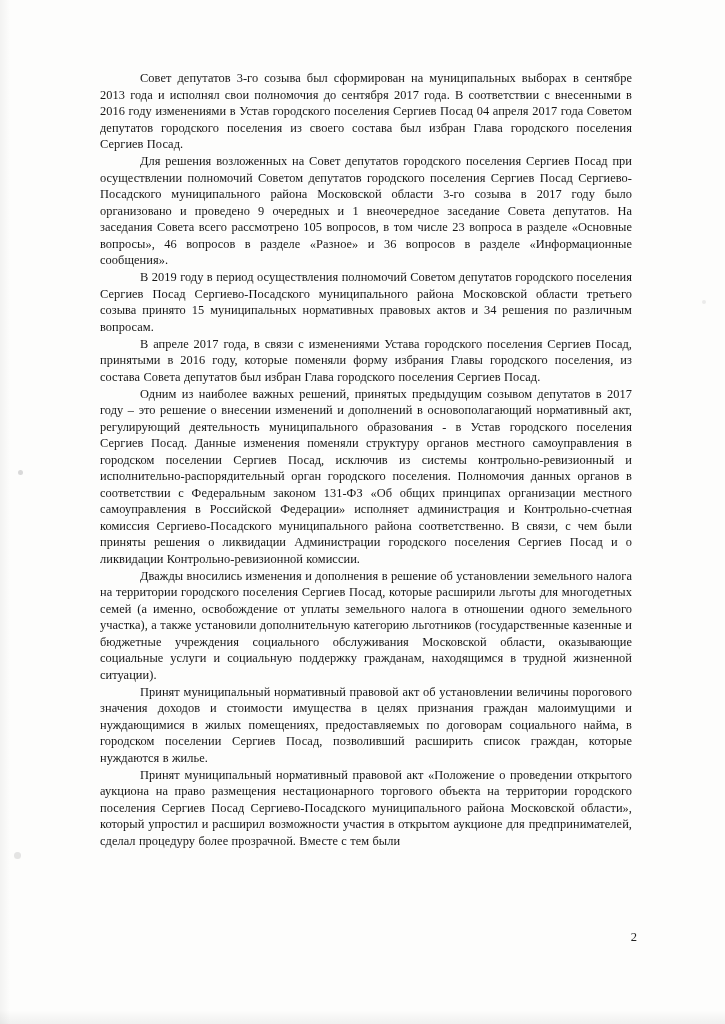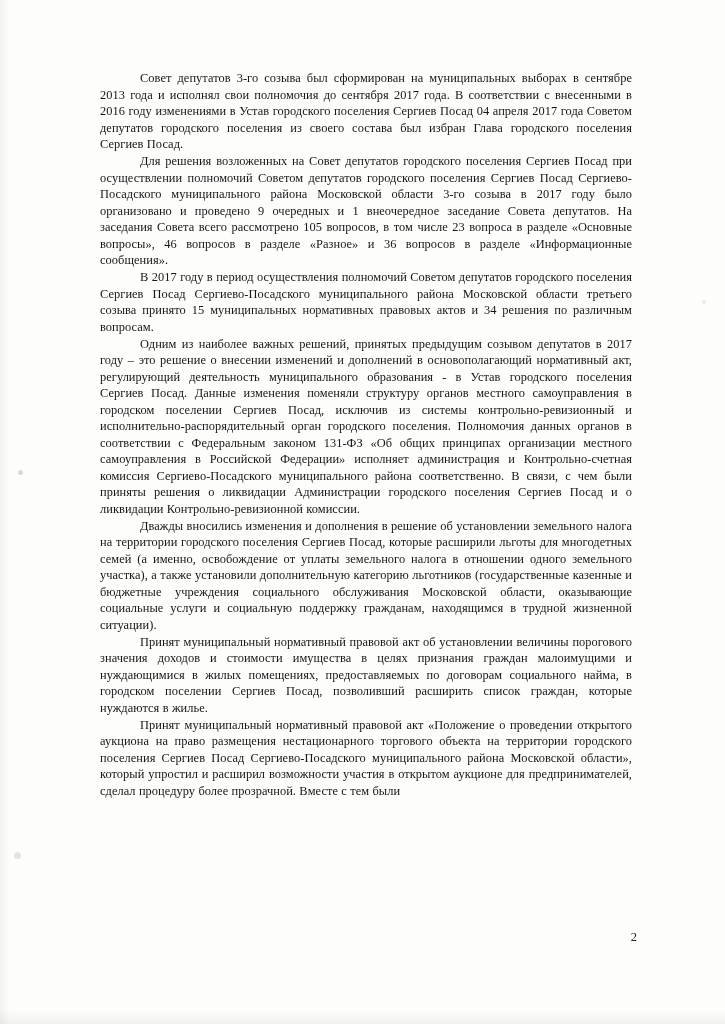--- a/index.html
+++ b/index.html
@@ -74,21 +74,22 @@
 <div class="page">
   <div class="edge-shade"></div>
   <div class="edge-shade-b"></div>
   <div class="scan-mark m1"></div>
   <div class="scan-mark m2"></div>
   <div class="scan-mark m3"></div>
 
   <div class="content">
     <p class="para">Совет депутатов 3-го созыва был сформирован на муниципальных выборах в сентябре 2013 года и исполнял свои полномочия до сентября 2017 года. В соответствии с внесенными в 2016 году изменениями в Устав городского поселения Сергиев Посад 04 апреля 2017 года Советом депутатов городского поселения из своего состава был избран Глава городского поселения Сергиев Посад.</p>
     <p class="para">Для решения возложенных на  Совет депутатов городского поселения Сергиев Посад при осуществлении полномочий Советом депутатов городского поселения Сергиев Посад Сергиево-Посадского муниципального района Московской области 3-го созыва в 2017 году было организовано и проведено 9 очередных и 1 внеочередное заседание Совета депутатов. На заседания Совета всего рассмотрено 105 вопросов, в том  числе 23 вопроса в разделе «Основные вопросы», 46 вопросов в разделе «Разное» и 36 вопросов в разделе «Информационные сообщения».</p>
-    <p class="para">В 2017 году в период осуществления полномочий Советом депутатов городского поселения Сергиев Посад Сергиево-Посадского муниципального района Московской области третьего созыва принято 15 муниципальных нормативных правовых актов и 34 решения по различным вопросам.</p>
+    <p class="para">В 2019 году в период осуществления полномочий Советом депутатов городского поселения Сергиев Посад Сергиево-Посадского муниципального района Московской области третьего созыва принято 15 муниципальных нормативных правовых актов и 34 решения по различным вопросам.</p>
+    <p class="para">В апреле 2017 года, в связи с изменениями Устава городского поселения Сергиев Посад, принятыми в 2016 году, которые поменяли форму избрания Главы городского поселения, из состава Совета депутатов был избран Глава городского поселения Сергиев Посад.</p>
     <p class="para">Одним из наиболее важных решений, принятых предыдущим созывом депутатов в 2017 году – это решение о внесении изменений и дополнений в основополагающий нормативный акт, регулирующий деятельность муниципального образования  - в Устав городского поселения Сергиев Посад. Данные изменения поменяли структуру органов местного самоуправления в городском поселении Сергиев Посад, исключив из системы контрольно-ревизионный и исполнительно-распорядительный орган городского поселения. Полномочия данных органов в соответствии с Федеральным законом 131-ФЗ «Об общих принципах организации местного самоуправления в Российской Федерации» исполняет администрация и Контрольно-счетная комиссия Сергиево-Посадского муниципального района соответственно. В связи, с чем были приняты решения о ликвидации Администрации городского поселения Сергиев Посад и о ликвидации Контрольно-ревизионной комиссии.</p>
     <p class="para">Дважды вносились изменения и дополнения в решение об установлении земельного налога на территории городского поселения Сергиев Посад, которые расширили льготы для многодетных семей (а именно, освобождение  от уплаты земельного налога в отношении одного земельного участка), а также установили дополнительную категорию льготников (государственные казенные и бюджетные учреждения социального обслуживания Московской области, оказывающие социальные услуги и социальную поддержку гражданам, находящимся в трудной жизненной ситуации).</p>
     <p class="para">Принят муниципальный нормативный правовой акт об установлении величины порогового значения доходов и стоимости имущества в целях признания граждан малоимущими и нуждающимися в жилых помещениях, предоставляемых по договорам социального найма, в городском поселении Сергиев Посад, позволивший расширить список граждан, которые нуждаются в жилье.</p>
     <p class="para">Принят муниципальный нормативный правовой акт «Положение о проведении открытого аукциона на право размещения нестационарного торгового объекта на территории городского поселения Сергиев Посад Сергиево-Посадского муниципального района Московской области», который упростил и расширил возможности  участия в открытом аукционе для предпринимателей, сделал процедуру более прозрачной. Вместе с тем были</p>
   </div>
 
   <div class="page-number">2</div>
 </div>
 
 </body></html>

